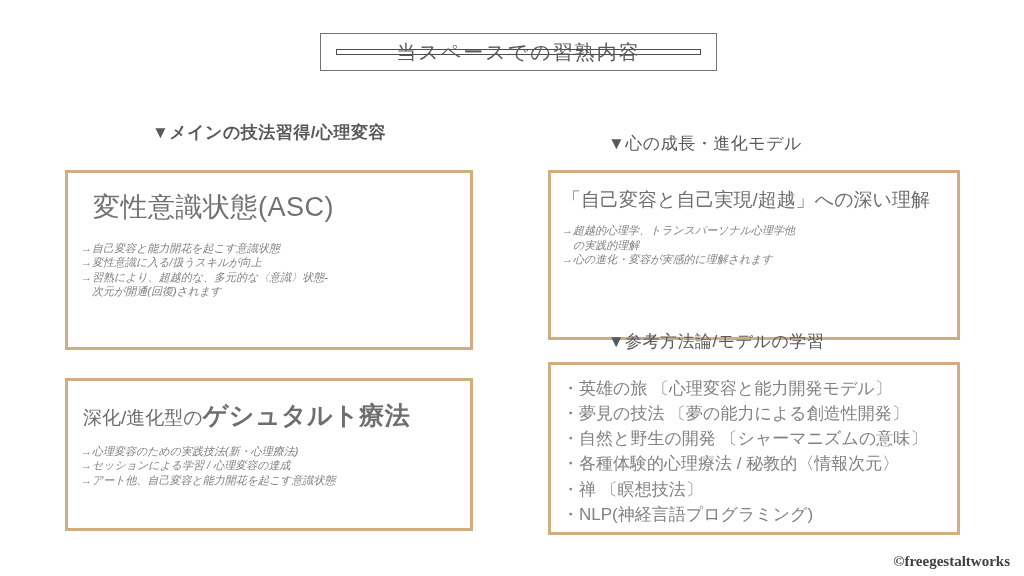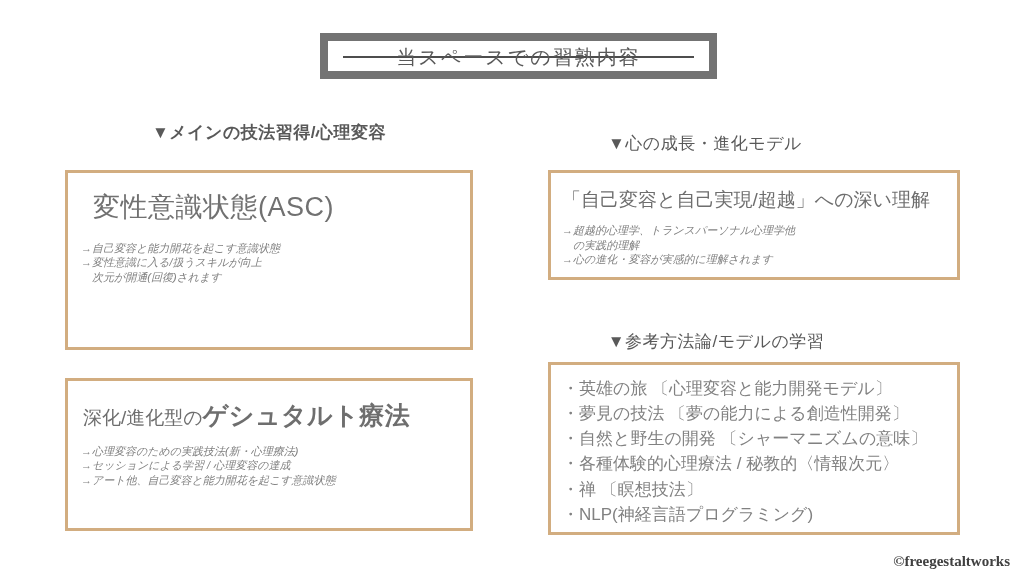--- a/index.html
+++ b/index.html
@@ -12,21 +12,21 @@
     position: relative;
     width: 1024px; height: 576px;
     background: #ffffff;
     overflow: hidden;
   }
   
   .title-outer {
     position: absolute;
     left: 320px; top: 33px;
     width: 397px; height: 38px;
-    border: 8px solid #737373;
+    border: 1px solid #737373;
     padding: 15px;
     background: #ffffff;
   }
   .title-inner {
     width: 100%; height: 100%;
     border: 1px solid #4d4d4d;
     display: flex; align-items: center; justify-content: center;
   }
   .title-text {
     font-size: 20px;
@@ -46,21 +46,21 @@
   .heading-right1{ left: 500px; top: 132px; width: 410px; }
   .heading-right2{ left: 510px; top: 330px; width: 412px; }
   
   .box {
     position: absolute;
     border: 3px solid #d2ad80;
     background: #ffffff;
   }
   .box-left-1  { left: 65px;  top: 170px; width: 408px; height: 180px; padding: 14px 12px 10px 13px; }
   .box-left-2  { left: 65px;  top: 378px; width: 408px; height: 153px; padding: 14px 12px 18px 13px; }
-  .box-right-1 { left: 548px; top: 170px; width: 412px; height: 110px; padding: 12px 10px 10px 11px; }
+  .box-right-1 { left: 548px; top: 170px; width: 412px; height: 170px; padding: 12px 10px 10px 11px; }
   .box-right-2 { left: 548px; top: 362px; width: 412px; height: 173px; padding: 11px 10px 10px 11px; }
   .box-title-lg {
     font-size: 27px;
     color: #717171;
     margin: 2px 0 16px 12px;
     letter-spacing: 0.5px;
   }
   .box-title-md {
     font-size: 19px;
     color: #6e6e6e;
@@ -106,20 +106,21 @@
     </div>
   </div>
 
   <div class="col-heading heading-left">▼メインの技法習得/心理変容</div>
 
   <div class="box box-left-1">
     <div class="box-title-lg">変性意識状態(ASC)</div>
     <div class="body-lines">
       <div class="line">→自己変容と能力開花を起こす意識状態</div>
       <div class="line">→変性意識に入る/扱うスキルが向上</div>
+      <div class="line">→習熟により、超越的な、多元的な〈意識〉状態-</div>
       <div class="line">　次元が開通(回復)されます</div>
     </div>
   </div>
 
   <div class="box box-left-2">
     <div class="box-title-mixed">
       <span class="prefix">深化/進化型の</span><span class="main">ゲシュタルト療法</span>
     </div>
     <div class="body-lines">
       <div class="line">→心理変容のための実践技法(新・心理療法)</div>

